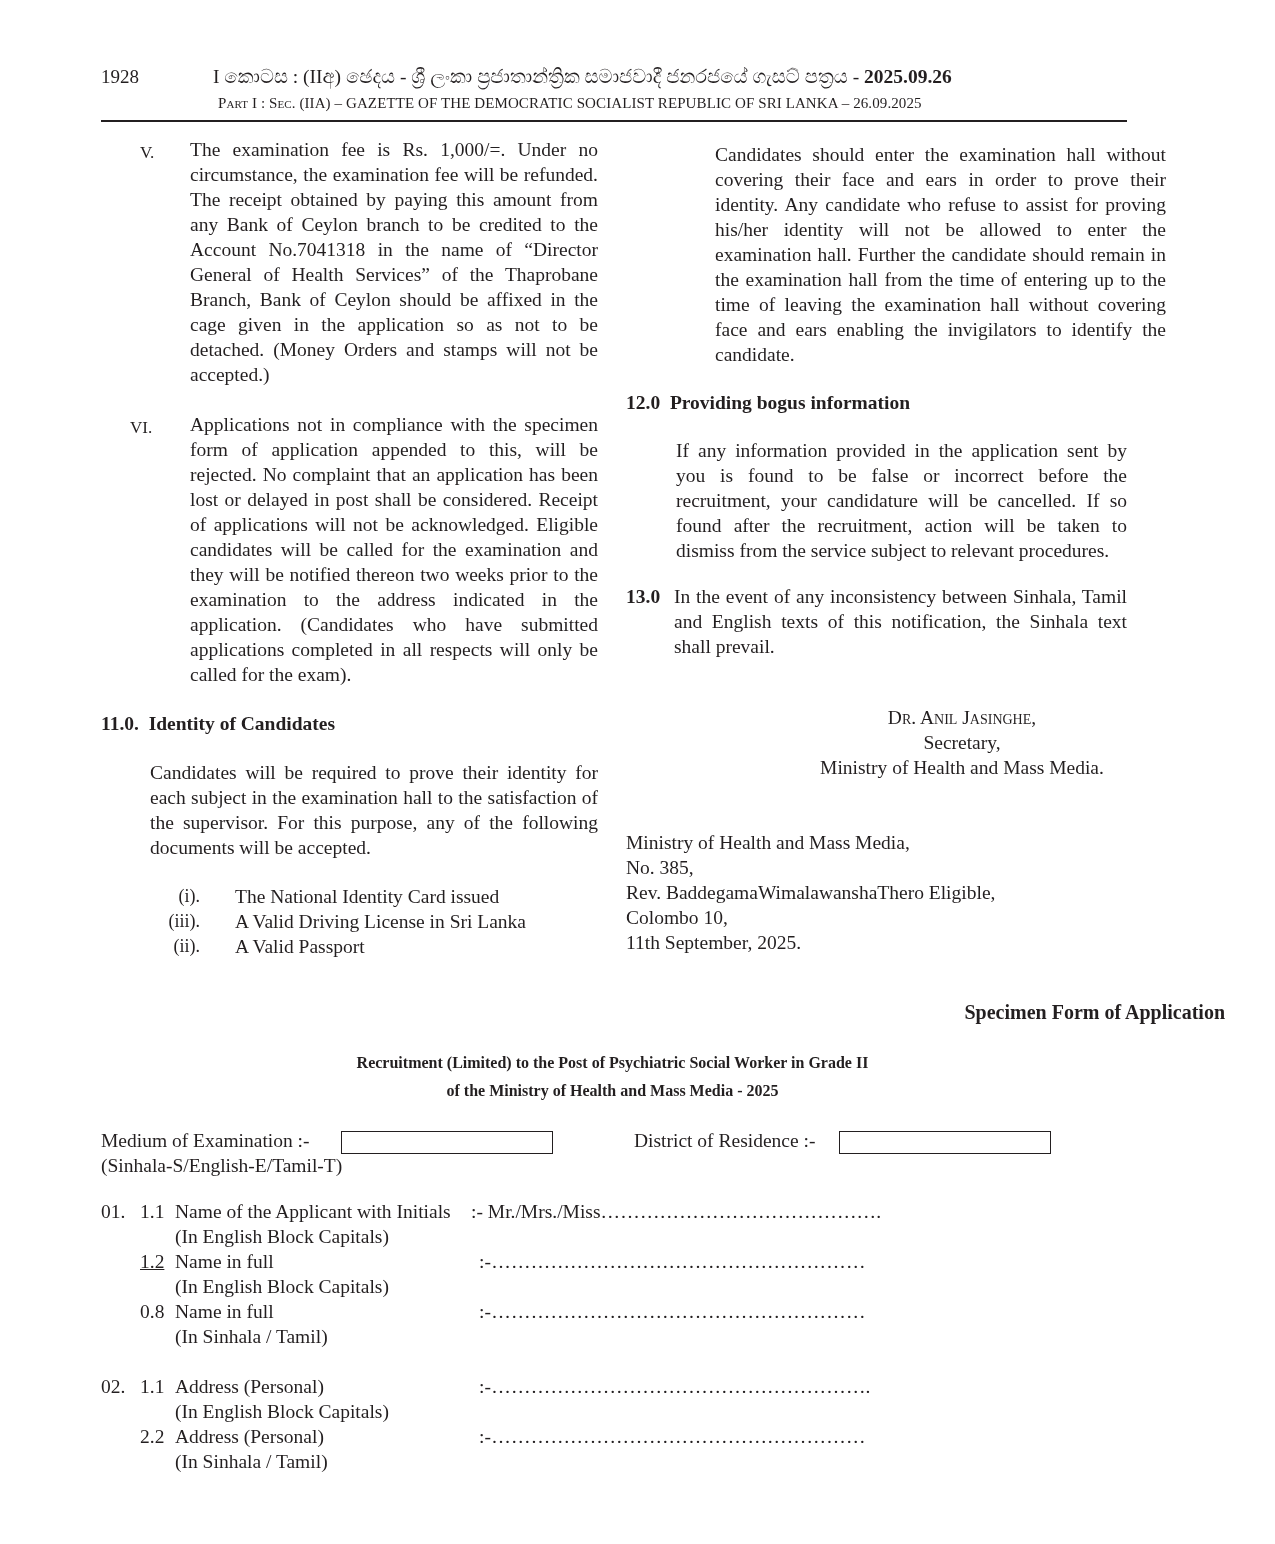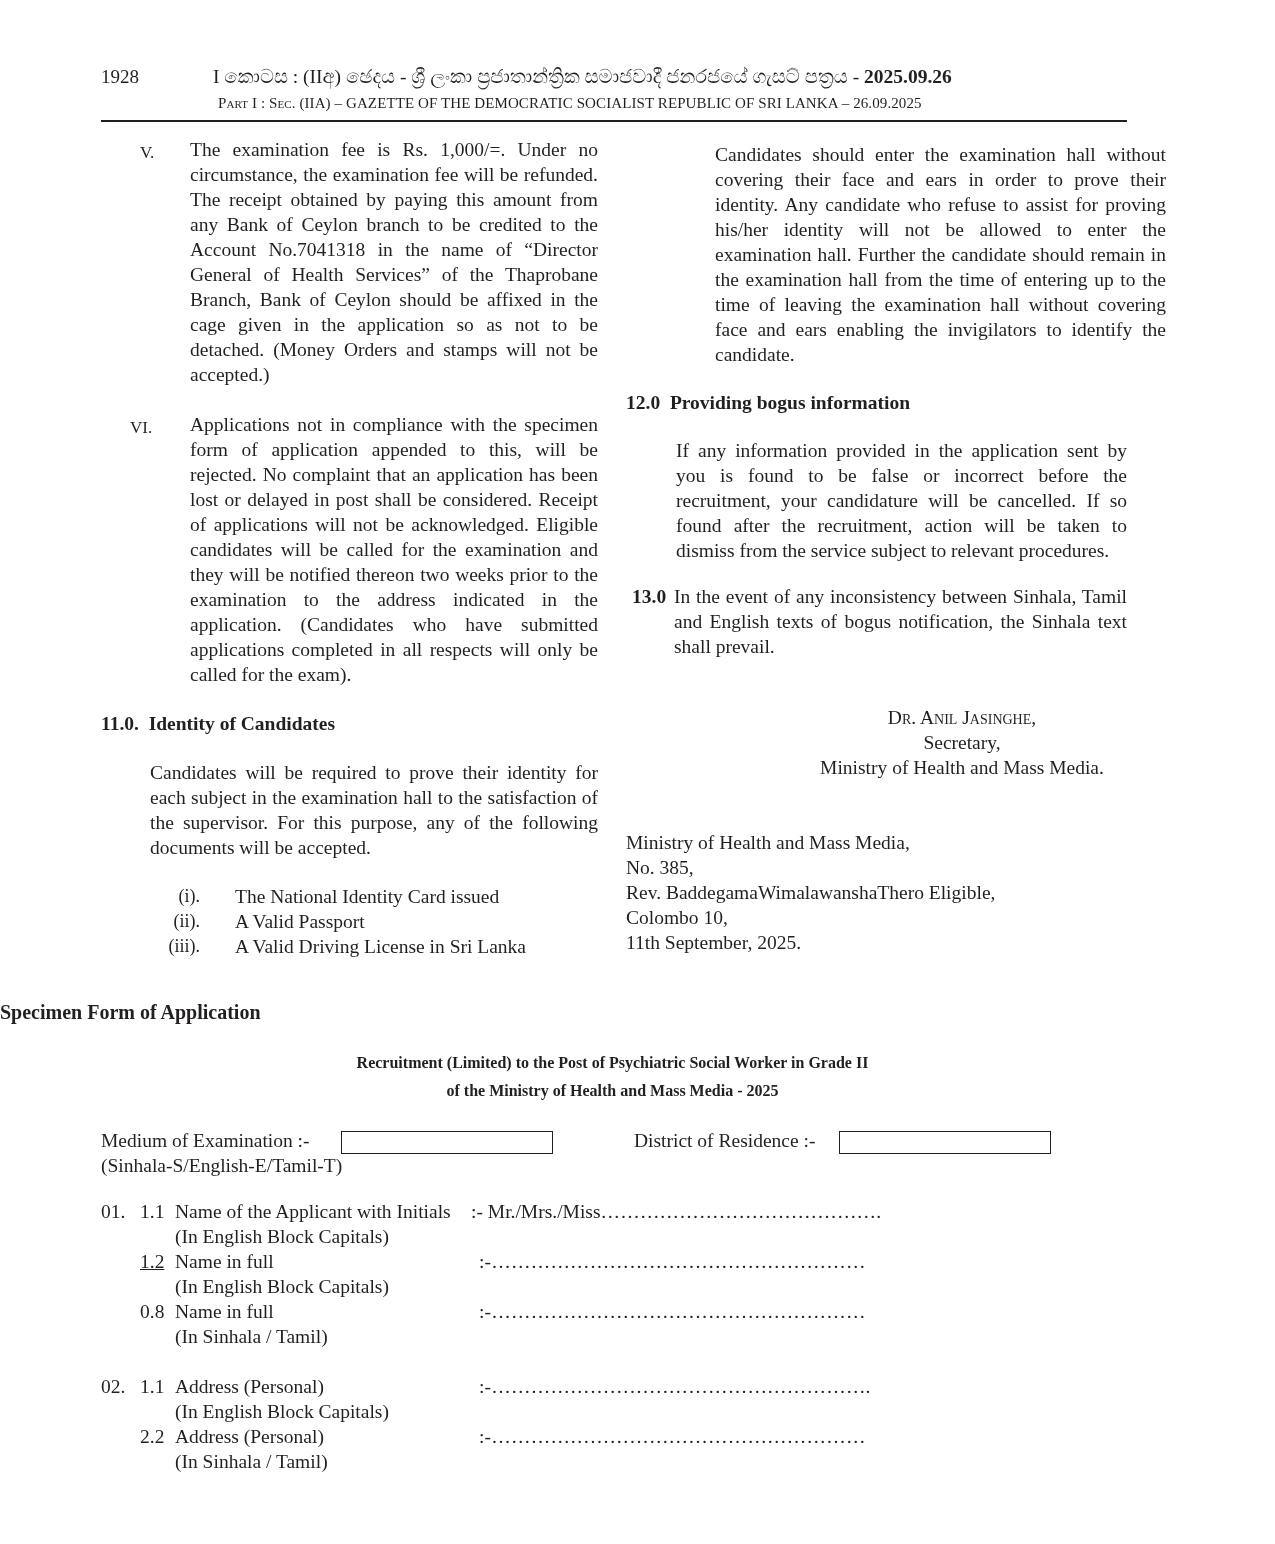--- a/index.html
+++ b/index.html
@@ -29,28 +29,28 @@
   .s11-text { left: 150px; top: 760px; width: 448px; }
   .id-list { left: 150px; top: 884px; width: 460px; }
   .id-row { height: 25px; line-height: 25px; position: relative; }
   .id-num { position: absolute; right: 410px; text-align: right; font-size: 18px; }
   .id-text { position: absolute; left: 50px; white-space: nowrap; margin-left: 35px; }
 
   
   .r-top-text { left: 676px; top: 142px; width: 451px; margin-left: 39px; }
   .s12-heading { left: 626px; top: 392px; }
   .s12-text { left: 676px; top: 438px; width: 451px; }
-  .s13-num { left: 626px; top: 584px; font-weight: bold; line-height: 25px; margin-left: 6px; }
+  .s13-num { left: 626px; top: 584px; font-weight: bold; line-height: 25px; }
   .s13-text { left: 674px; top: 584px; width: 453px; }
   .signature { left: 800px; top: 705px; width: 324px; text-align: center; line-height: 25px; }
   .sig-name { font-variant: small-caps; }
   .address { left: 626px; top: 830px; line-height: 25px; white-space: nowrap; }
 
   
-  .form-title { left: 0; width: 1225px; top: 1001px; text-align: left; font-weight: bold; font-size: 20px; }
+  .form-title { left: 0; width: 1225px; top: 1001px; text-align: right; font-weight: bold; font-size: 20px; }
   .form-subtitle { left: 0; width: 1225px; top: 1049px; text-align: center; font-weight: bold; font-size: 16px; line-height: 28px; }
   .medium-label { left: 101px; top: 1128px; white-space: nowrap; line-height: 25px; }
   .medium-box { left: 341px; top: 1131px; width: 210px; height: 21px; border: 1.5px solid #231f20; }
   .medium-hint { left: 101px; top: 1153px; white-space: nowrap; line-height: 25px; }
   .district-label { left: 634px; top: 1128px; white-space: nowrap; line-height: 25px; }
   .district-box { left: 839px; top: 1131px; width: 210px; height: 21px; border: 1.5px solid #231f20; }
 
   .fline { position: absolute; white-space: nowrap; line-height: 25px; }
   .dots { letter-spacing: 0.2px; }
 </style>
@@ -70,36 +70,36 @@
 
 <div class="abs heading s11-heading" style="white-space:pre;">11.0.  Identity of Candidates</div>
 <div class="abs para s11-text">Candidates will be required to prove their identity for each subject in the examination hall to the satisfaction of the supervisor. For this purpose, any of the following documents  will be accepted.</div>
 
 <div class="abs id-list">
   <div class="id-row">
     <span class="id-num">(i).</span>
     <span class="id-text">The National Identity Card issued</span>
   </div>
   <div class="id-row">
+    <span class="id-num">(iii).</span>
+    <span class="id-text">A Valid Driving License in Sri Lanka</span>
+  </div>
+  <div class="id-row">
     <span class="id-num">(ii).</span>
     <span class="id-text">A Valid Passport</span>
-  </div>
-  <div class="id-row">
-    <span class="id-num">(iii).</span>
-    <span class="id-text">A Valid Driving License in Sri Lanka</span>
   </div>
 </div>
 
 <div class="abs para r-top-text">Candidates should enter the examination hall without covering their face and ears in order to prove their identity. Any candidate who refuse to assist for proving his/her identity will not be allowed to enter the examination hall. Further the candidate should remain in the examination hall from the time of entering up to the time of leaving the examination hall without covering face and ears enabling the invigilators to identify the candidate.</div>
 
 <div class="abs heading s12-heading" style="white-space:pre;">12.0  Providing bogus information</div>
 <div class="abs para s12-text">If any information provided in the application sent by you is found to be false or incorrect before the recruitment, your candidature will be cancelled. If so found after the recruitment, action will be taken to dismiss from the service subject to relevant procedures.</div>
 
 <div class="abs s13-num">13.0</div>
-<div class="abs para s13-text">In the event of any inconsistency between Sinhala, Tamil and English texts of bogus notification, the Sinhala text shall prevail.</div>
+<div class="abs para s13-text">In the event of any inconsistency between Sinhala, Tamil and English texts of this notification, the Sinhala text shall prevail.</div>
 
 <div class="abs signature">
   <div class="sig-name">Dr. Anil Jasinghe,</div>
   <div>Secretary,</div>
   <div>Ministry of Health and Mass Media.</div>
 </div>
 
 <div class="abs address">
   <div>Ministry of Health and Mass Media,</div>
   <div>No. 385,</div>

